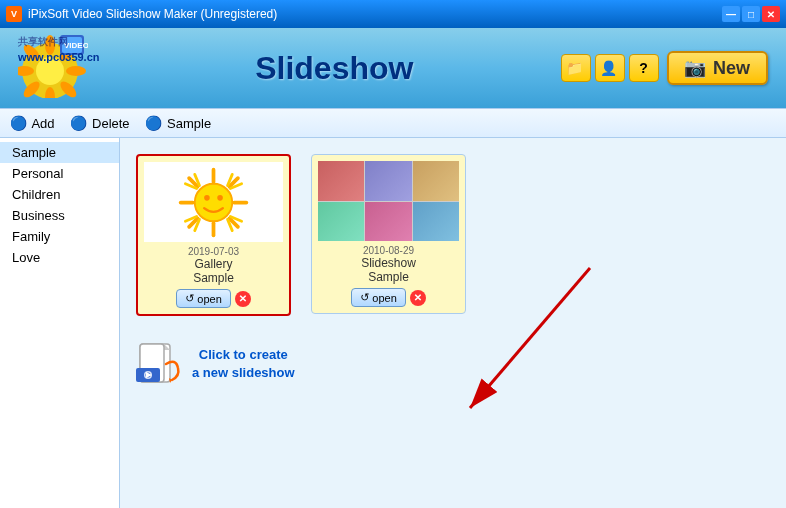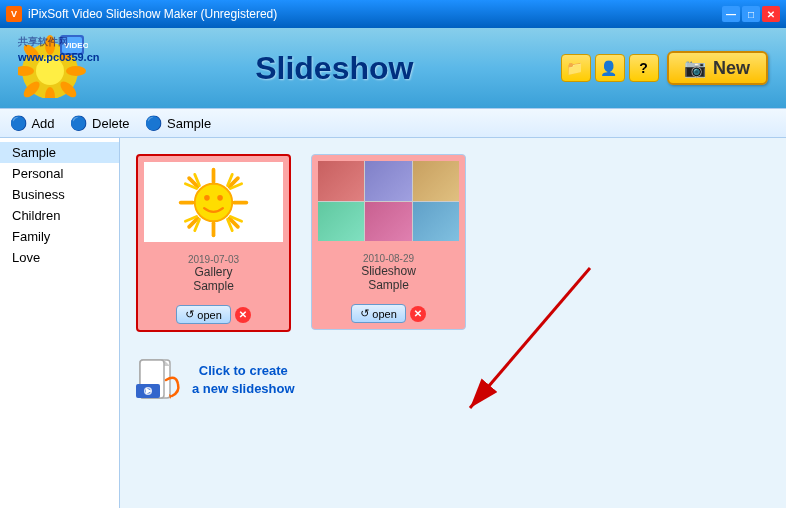--- a/index.html
+++ b/index.html
@@ -173,27 +173,27 @@
 
     .slideshow-items {
       display: flex;
       gap: 20px;
       align-items: flex-start;
     }
 
     
     .slideshow-card {
       width: 155px;
-      background: #fca5a5;
+      background: #fef9c3;
       border: 1px solid #aaccee;
       border-radius: 4px;
       padding: 6px;
       display: flex;
       flex-direction: column;
-      gap: 12px;
+      gap: 4px;
     }
     .slideshow-card.selected {
       border: 2px solid #cc0000;
     }
     .card-thumbnail {
       width: 100%;
       height: 80px;
       background: white;
       display: flex;
       align-items: center;
@@ -353,22 +353,22 @@
     <span class="toolbar-btn-icon">🔵</span>
     <span>Sample</span>
   </div>
 </div>
 
 <div class="main-content">
 
   <div class="sidebar">
     <div class="sidebar-item selected">Sample</div>
     <div class="sidebar-item">Personal</div>
+    <div class="sidebar-item">Children</div>
     <div class="sidebar-item">Business</div>
-    <div class="sidebar-item">Children</div>
     <div class="sidebar-item">Family</div>
     <div class="sidebar-item">Love</div>
   </div>
 
   <div class="content-area">
     <div class="slideshow-items">
 
       <div class="slideshow-card selected">
         <div class="card-thumbnail">
 

